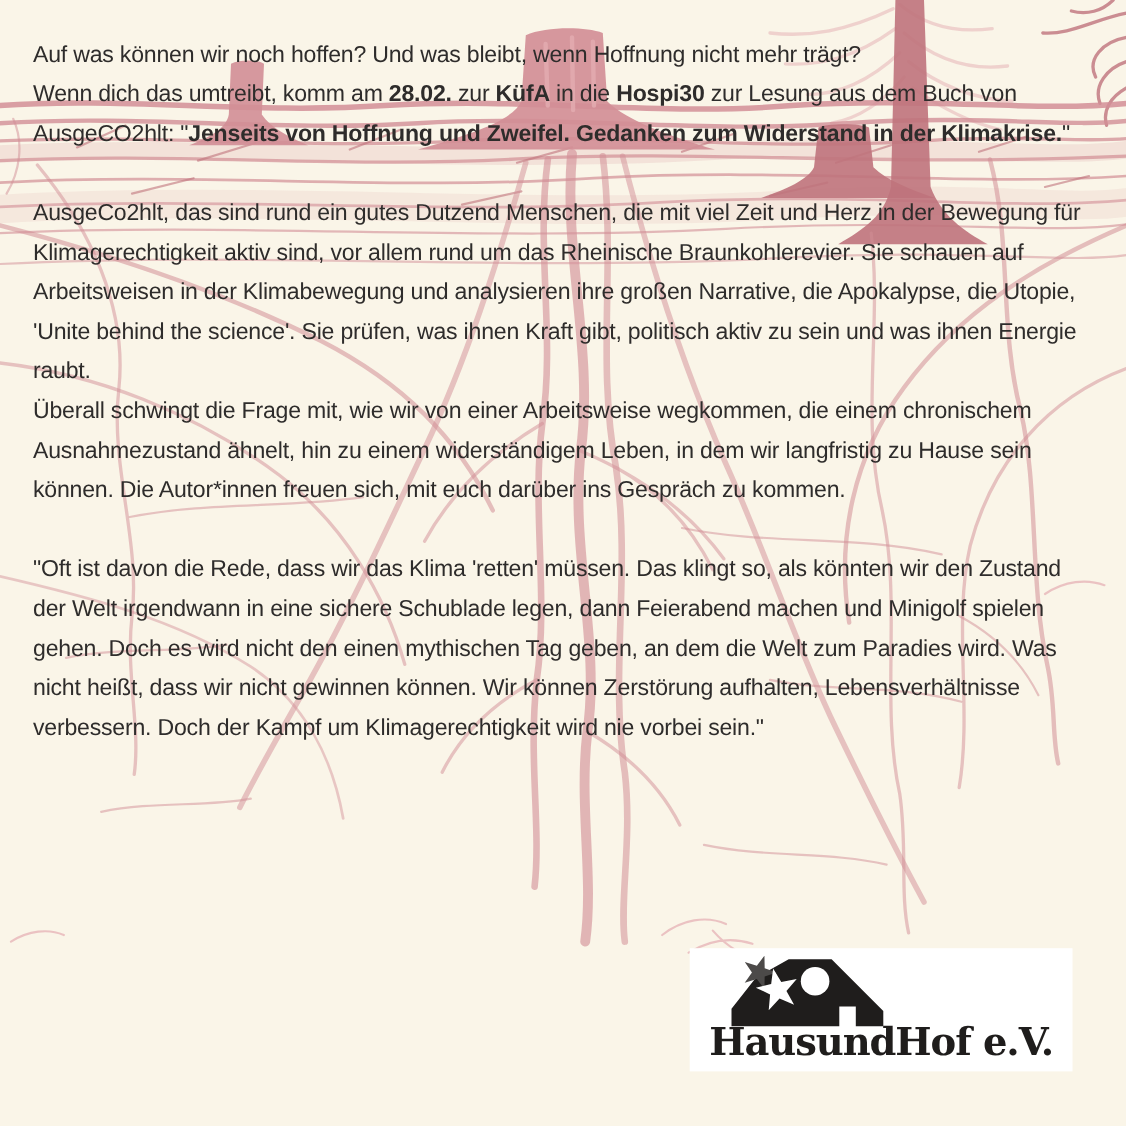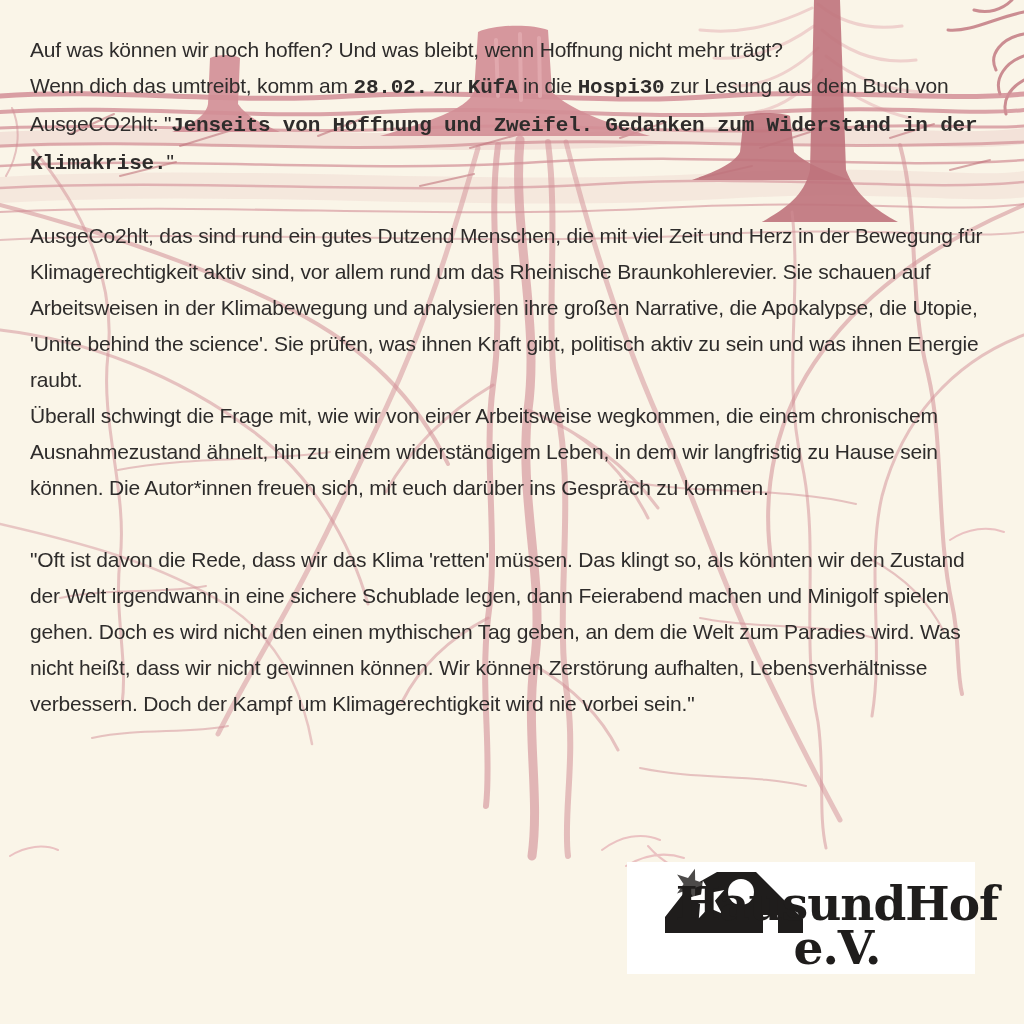--- a/index.html
+++ b/index.html
@@ -24,36 +24,35 @@
   .rd{stroke:var(--root-dark);}
   .fm{fill:var(--root-mid);}
   .fd{fill:var(--root-dark);}
   .content{
     position:absolute;left:0;top:0;width:1024px;box-sizing:border-box;
     padding:32px 30px 0 30px;
     color:var(--text);
     font-size:21px;line-height:36px;letter-spacing:-0.2px;
   }
   .para{margin:0 0 36px 0;}
-  .b{font-weight:bold;font-family:Liberation Mono, monospace;}
+  .b{font-weight:bold;}
   .logo-box{
     position:absolute;left:627px;top:862px;width:348px;height:112px;
     background:var(--logo-background);
   }
   .house{position:absolute;left:32px;top:3px;}
   .house-body{fill:var(--logo-ink);}
   .house-window{fill:var(--logo-background);}
   .star-white{fill:var(--logo-background);}
   .star-gray{fill:var(--star-gray);}
   .logo-text{
     position:absolute;left:0;bottom:4px;width:100%;text-align:center;
     font-family:"DejaVu Serif",serif;font-weight:bold;
-    font-size:47px;line-height:44px;color:var(--logo-ink);
+    font-size:35px;line-height:44px;color:var(--logo-ink);
     letter-spacing:-1px;
-    padding-left:36px;
   }
 </style>
 </head>
 <body>
 
 <svg class="roots" width="1024" height="1024" viewBox="0 0 1024 1024" aria-hidden="true">
   <g fill="none" stroke-linecap="round">
 
     <g class="rl" opacity="0.5" stroke-width="3">
       <path d="M812,8 C770,28 736,34 700,30 M814,26 C778,52 746,60 714,58 M818,48 C788,76 760,86 734,86 M822,70 C800,96 778,108 756,112 M818,4 C842,24 872,30 902,26 M822,30 C852,56 884,64 916,60 M826,56 C856,80 888,90 920,92 M830,80 C858,100 884,112 910,118"></path>

